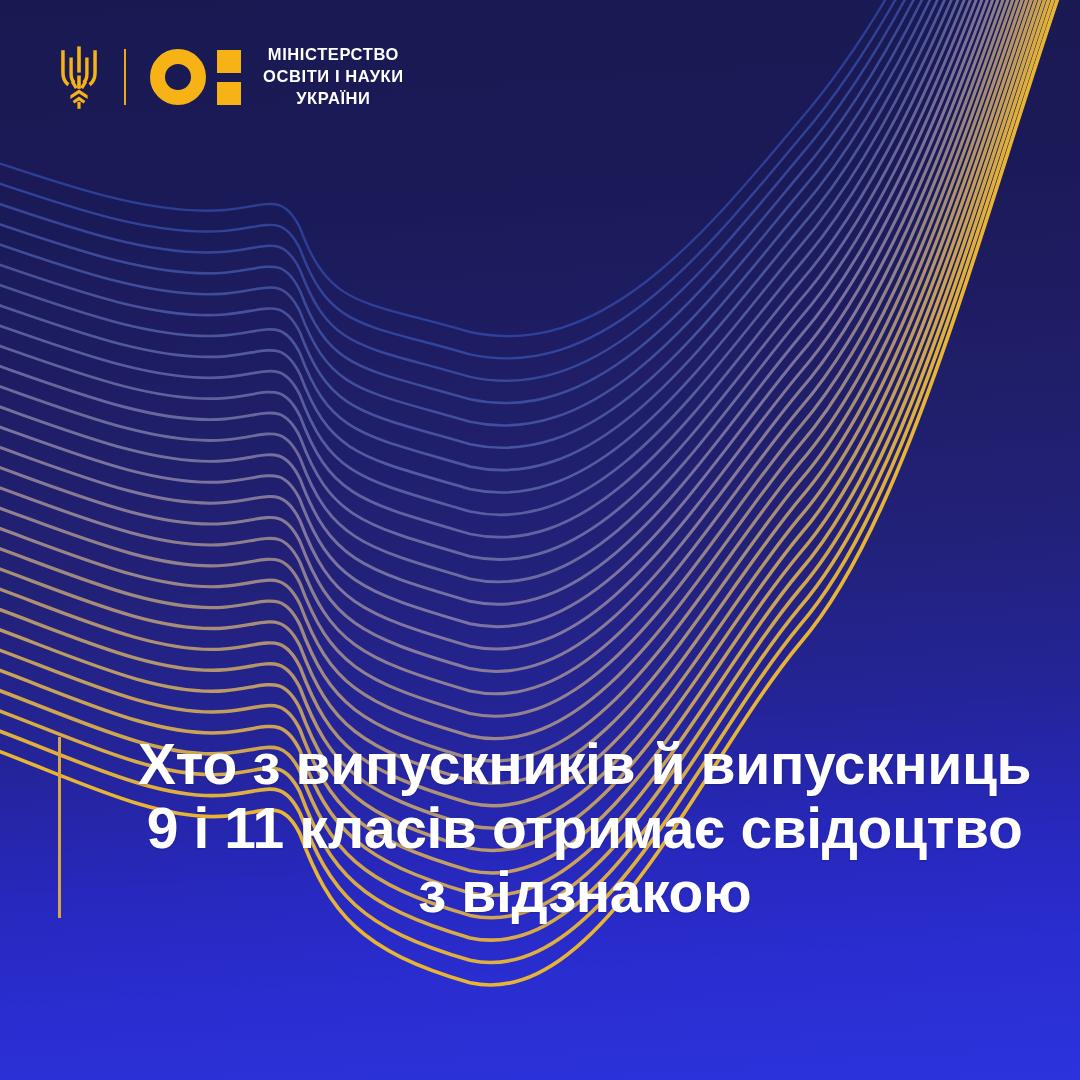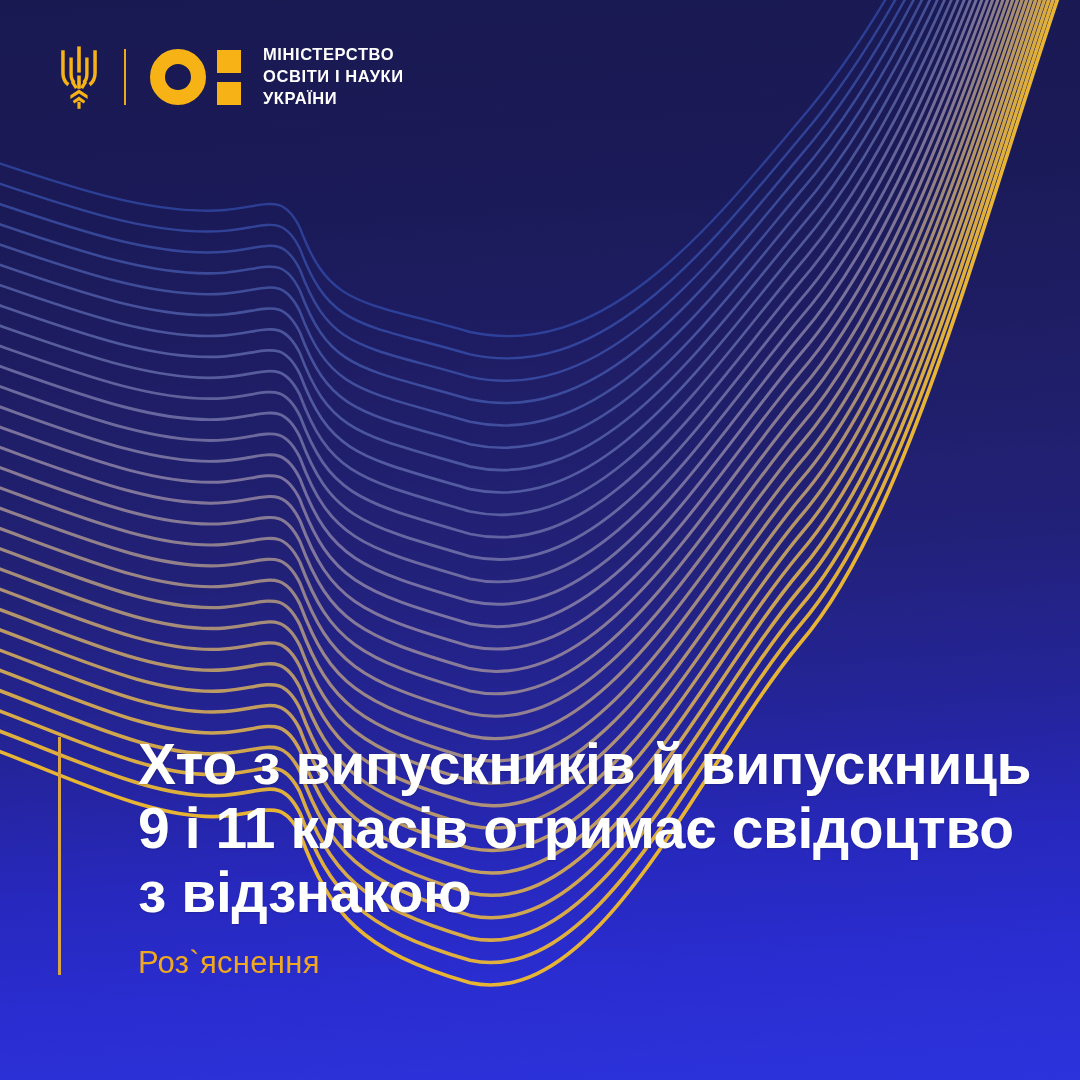--- a/index.html
+++ b/index.html
@@ -12,20 +12,21 @@
     font-family:"Liberation Sans","DejaVu Sans",sans-serif;
     background:linear-gradient(176deg,
         #191952 0%,
         #1b1a58 20%,
         #1f1e68 38%,
         #222179 52%,
         #242499 66%,
         #2728bd 78%,
         #2a2dd0 88%,
         #2c33dc 100%);
+    text-align:center;
   }
   
   .waves{
     position:absolute;left:0;top:0;width:1080px;height:1080px;
     pointer-events:none;
   }
   .waves svg{display:block;width:1080px;height:1080px;}
 
   
   .logo{
@@ -166,17 +167,16 @@
 ОСВІТИ І НАУКИ
 УКРАЇНИ</span>
   </div>
 
   <div class="headline-block">
     <span class="accent-bar"></span>
     <div class="headline-text">
       <h1 class="headline">Хто з випускників й випускниць
 9 і 11 класів отримає свідоцтво
 з відзнакою</h1>
-      <div class="subtitle">Роз`яснення</div>
     </div>
   </div>
 
 </div>
 
 </body></html>

